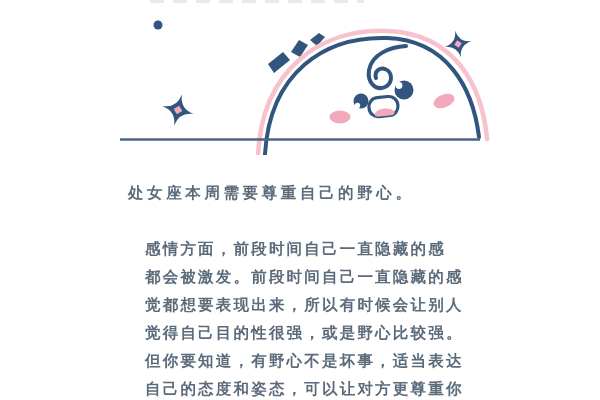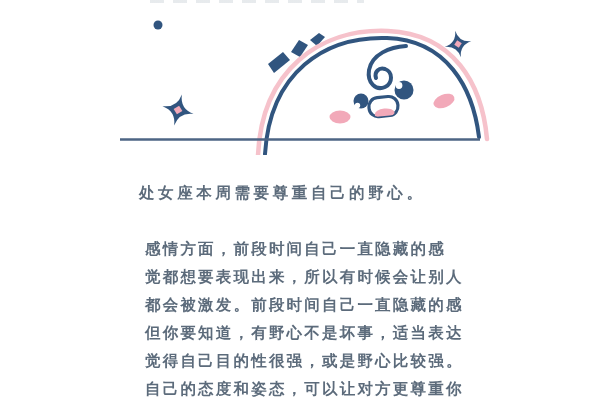--- a/index.html
+++ b/index.html
@@ -25,21 +25,21 @@
     opacity:.85;
   }
   .illustration{position:absolute;left:0;top:0;width:600px;height:170px;}
   .navy-fill{fill:var(--navy);}
   .navy-stroke{stroke:var(--navy);fill:none;stroke-linecap:round;}
   .pink-fill{fill:var(--pink);}
   .pinksoft-stroke{stroke:var(--pink_soft);fill:none;stroke-linecap:round;}
   .white-fill{fill:#fff;}
   .rule-stroke{stroke:var(--rule);}
   .headline{
-    position:absolute;left:139px;top:183px;
+    position:absolute;left:128px;top:183px;
     font-size:15.5px;font-weight:600;letter-spacing:3.6px;
     color:var(--text);white-space:nowrap;
   }
   .article-body{
     position:absolute;left:145px;top:235px;
     font-size:15.5px;font-weight:600;letter-spacing:2.2px;
     color:var(--text);line-height:28px;white-space:nowrap;
   }
 </style>
 </head>
@@ -101,20 +101,20 @@
       </g>
     </g>
 
     <line class="rule-stroke" x1="120" y1="139.5" x2="480" y2="139.5" stroke-width="2.4"></line>
   </svg>
 
   <div class="headline">处女座本周需要尊重自己的野心。</div>
 
   <div class="article-body">
     <div>感情方面，前段时间自己一直隐藏的感</div>
+    <div>都会被激发。前段时间自己一直隐藏的感</div>
     <div>觉都想要表现出来，所以有时候会让别人</div>
-    <div>都会被激发。前段时间自己一直隐藏的感</div>
+    <div>觉得自己目的性很强，或是野心比较强。</div>
     <div>但你要知道，有野心不是坏事，适当表达</div>
-    <div>觉得自己目的性很强，或是野心比较强。</div>
     <div>自己的态度和姿态，可以让对方更尊重你</div>
   </div>
 
 </div>
 
 </body></html>

